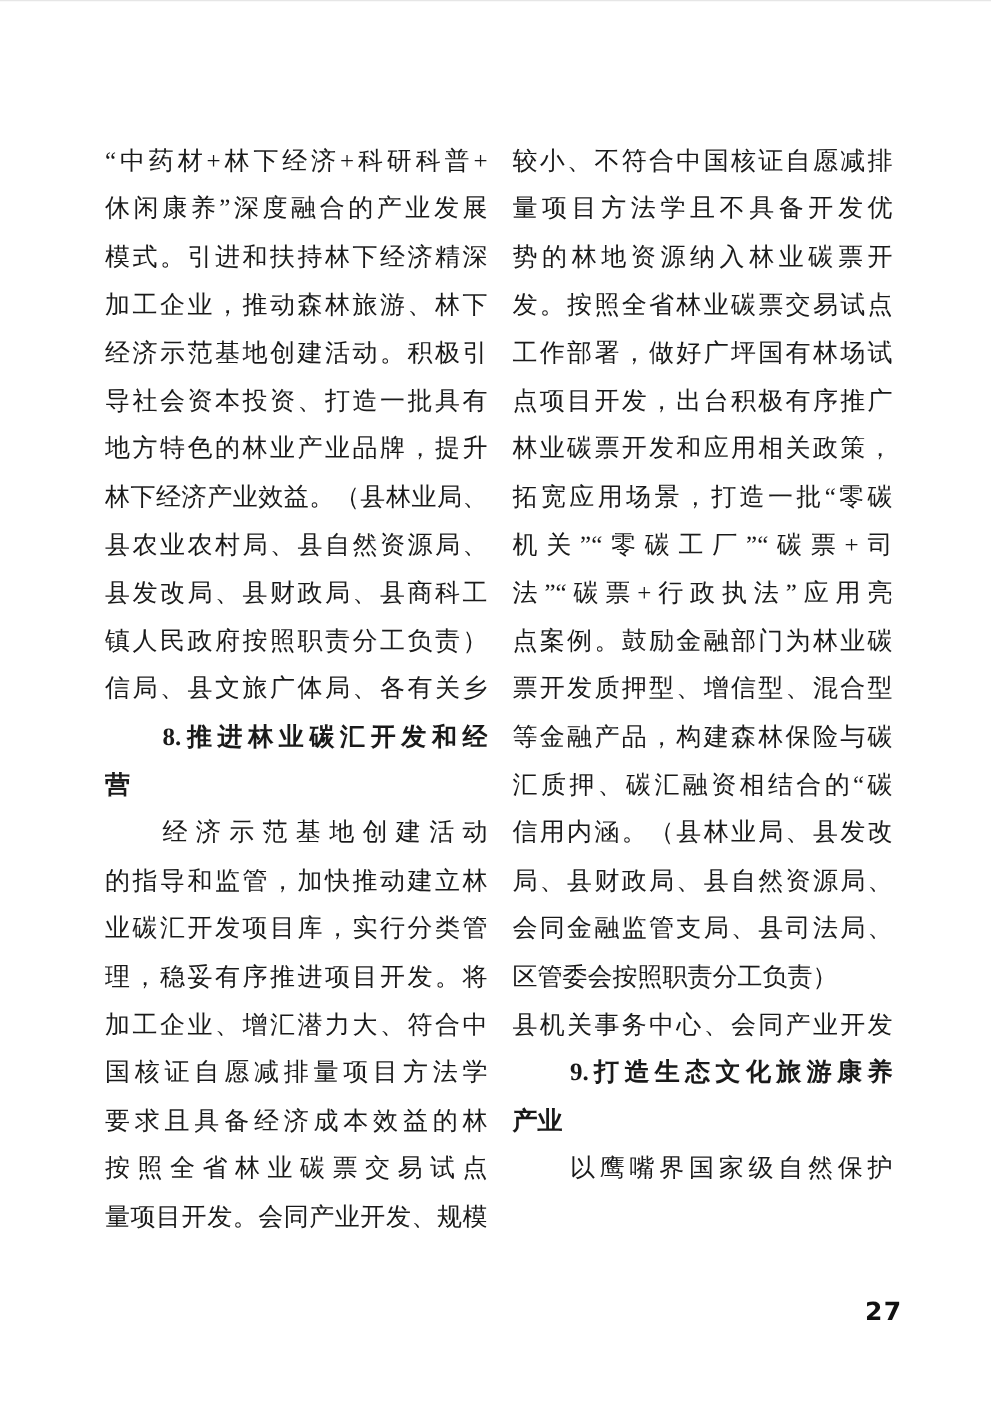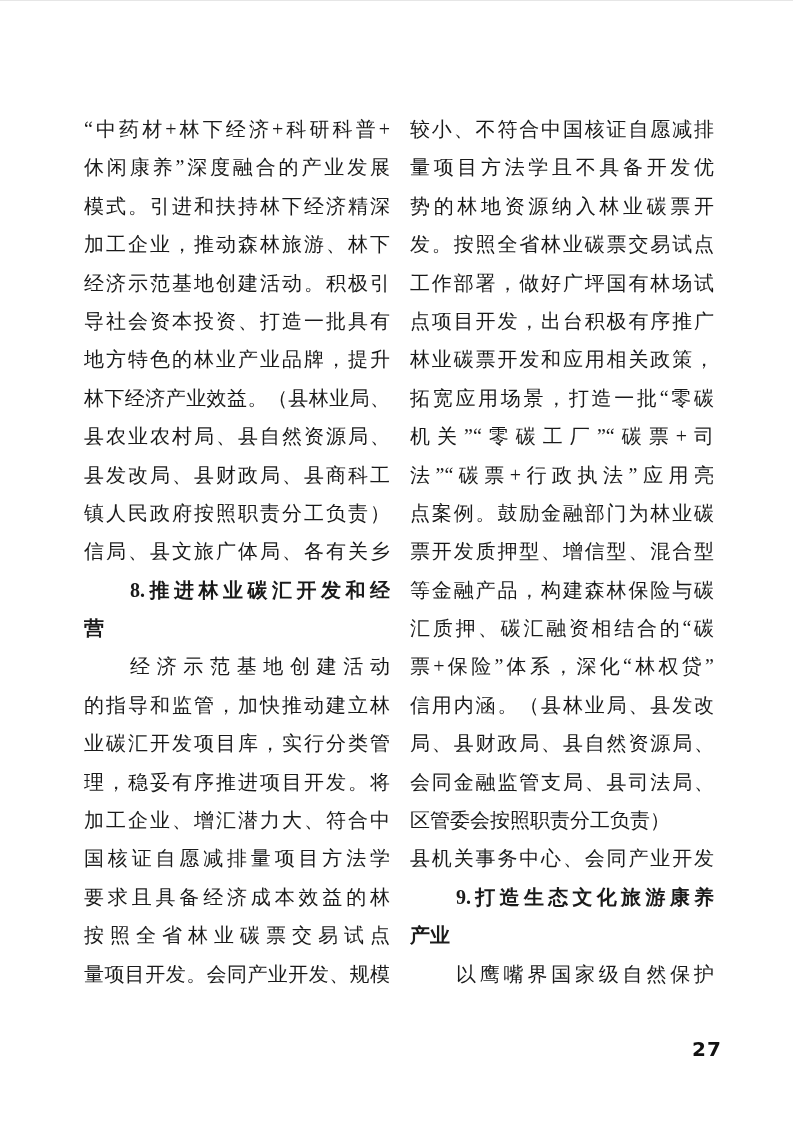--- a/index.html
+++ b/index.html
@@ -89,21 +89,20 @@
     <div class="line">工作部署，做好广坪国有林场试</div>
     <div class="line">点项目开发，出台积极有序推广</div>
     <div class="line">林业碳票开发和应用相关政策，</div>
     <div class="line">拓宽应用场景，打造一批“零碳</div>
     <div class="line">机关”“零碳工厂”“碳票+司</div>
     <div class="line">法”“碳票+行政执法”应用亮</div>
     <div class="line">点案例。鼓励金融部门为林业碳</div>
     <div class="line">票开发质押型、增信型、混合型</div>
     <div class="line">等金融产品，构建森林保险与碳</div>
     <div class="line">汇质押、碳汇融资相结合的“碳</div>
-    <div class="line">票+保险”体系，深化“林权贷”</div>
     <div class="line">信用内涵。（县林业局、县发改</div>
     <div class="line">局、县财政局、县自然资源局、</div>
     <div class="line">会同金融监管支局、县司法局、</div>
     <div class="line end">区管委会按照职责分工负责）</div>
     <div class="line">县机关事务中心、会同产业开发</div>
     <div class="line h ind">9.打造生态文化旅游康养</div>
     <div class="line h end">产业</div>
     <div class="line ind">以鹰嘴界国家级自然保护</div>
   </div>
 

